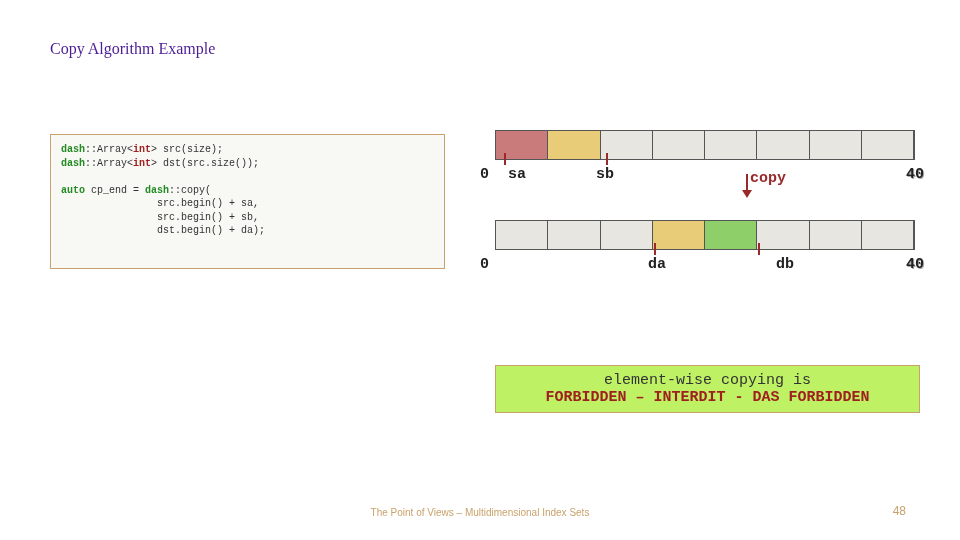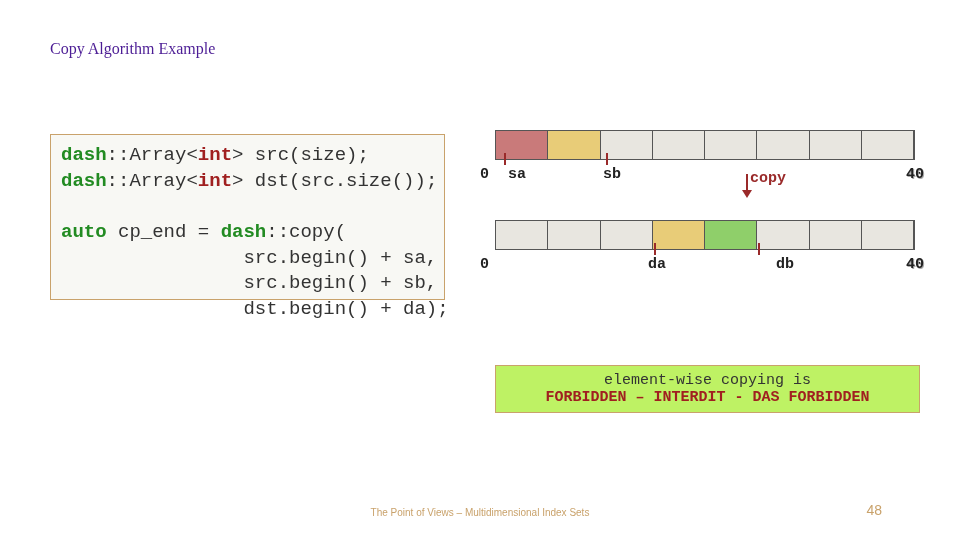--- a/index.html
+++ b/index.html
@@ -25,27 +25,27 @@
     font-size: 16px;
     color: #4c1d95;
     font-family: Liberation Serif, serif;
   }
 
   .codebox {
     position: absolute;
     left: 50px;
     top: 134px;
     width: 395px;
-    height: 166px;
+    height: 135px;
     border: 1px solid #c9a26b;
     background: #f8f8f4;
     box-sizing: border-box;
     padding: 8px 10px;
     font-family: "Courier New", monospace;
-    font-size: 19px;
+    font-size: 10px;
     line-height: 1.35;
     color: #333;
     white-space: pre;
   }
   .kw  { color: #228b22; font-weight: bold; }   
   .typ { color: #a02020; font-weight: bold; }
 
   .diagram {
     position: absolute;
     left: 480px;
@@ -111,23 +111,23 @@
     position: absolute;
     left: 0;
     right: 0;
     bottom: 22px;
     text-align: center;
     font-size: 10px;
     color: #c9a26b;
   }
   .pagenum {
     position: absolute;
-    right: 78px;
+    right: 54px;
     bottom: 22px;
-    font-size: 14px;
+    font-size: 12px;
     color: #c9a26b;
   }
 
   
   .arrow {
     position: absolute;
   }
   .arrow .shaft {
     width: 2px;
     background: #9a2a2a;
@@ -166,21 +166,21 @@
       <div class="cell"></div>
       <div class="cell"></div>
       <div class="cell"></div>
       <div class="cell"></div>
 
       <div class="tick dn" style="left:8px;"></div>
       <div class="tick dn" style="left:110px;"></div>
     </div>
     <div class="dlabel" style="left:0; top:36px;">0</div>
     <div class="dlabel" style="left:28px; top:36px;">sa</div>
-    <div class="dlabel" style="left:123px; top:36px;">sb</div>
+    <div class="dlabel" style="left:116px; top:36px;">sb</div>
     <div class="dlabel shadowed" style="left:426px; top:36px;">40</div>
 
     <div class="dlabel red" style="left:270px; top:40px;">copy</div>
     <div class="arrow" style="left:262px; top:44px;">
       <div class="shaft" style="left:4px; top:0; height:18px;"></div>
       <div class="head" style="left:0; top:16px;"></div>
     </div>
 
     <div class="bar" style="left:15px; top:90px; width:420px;">
       <div class="cell"></div>

